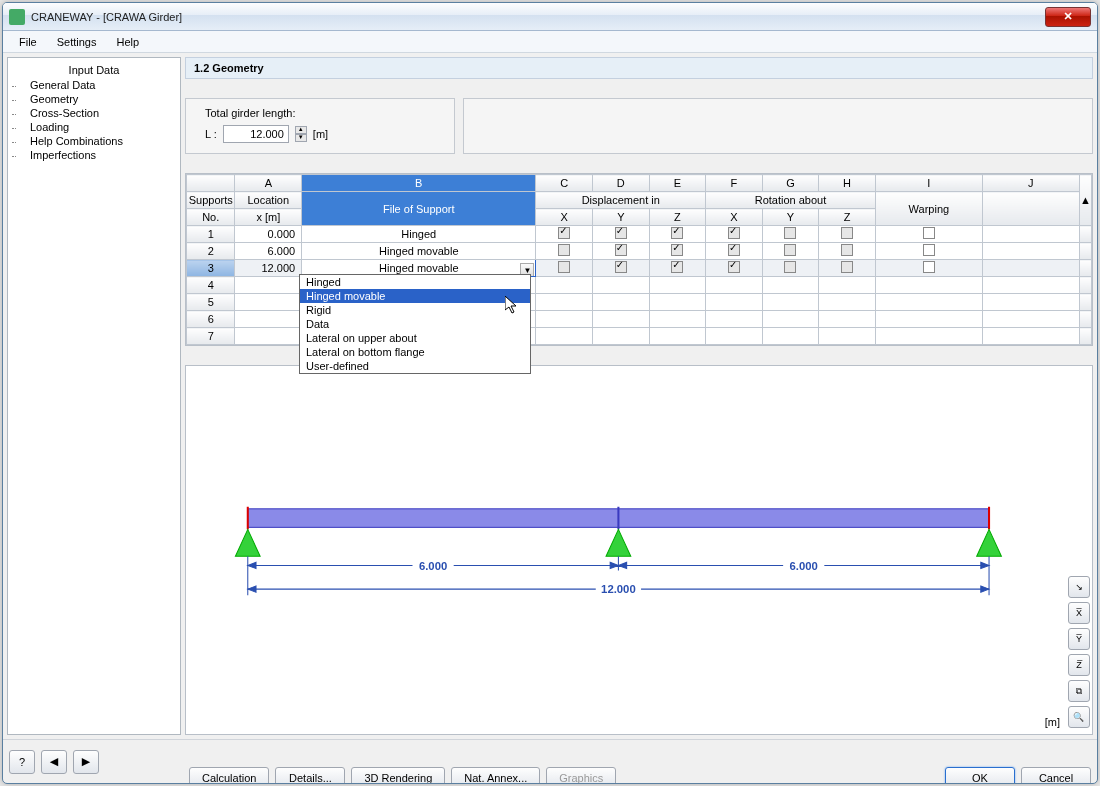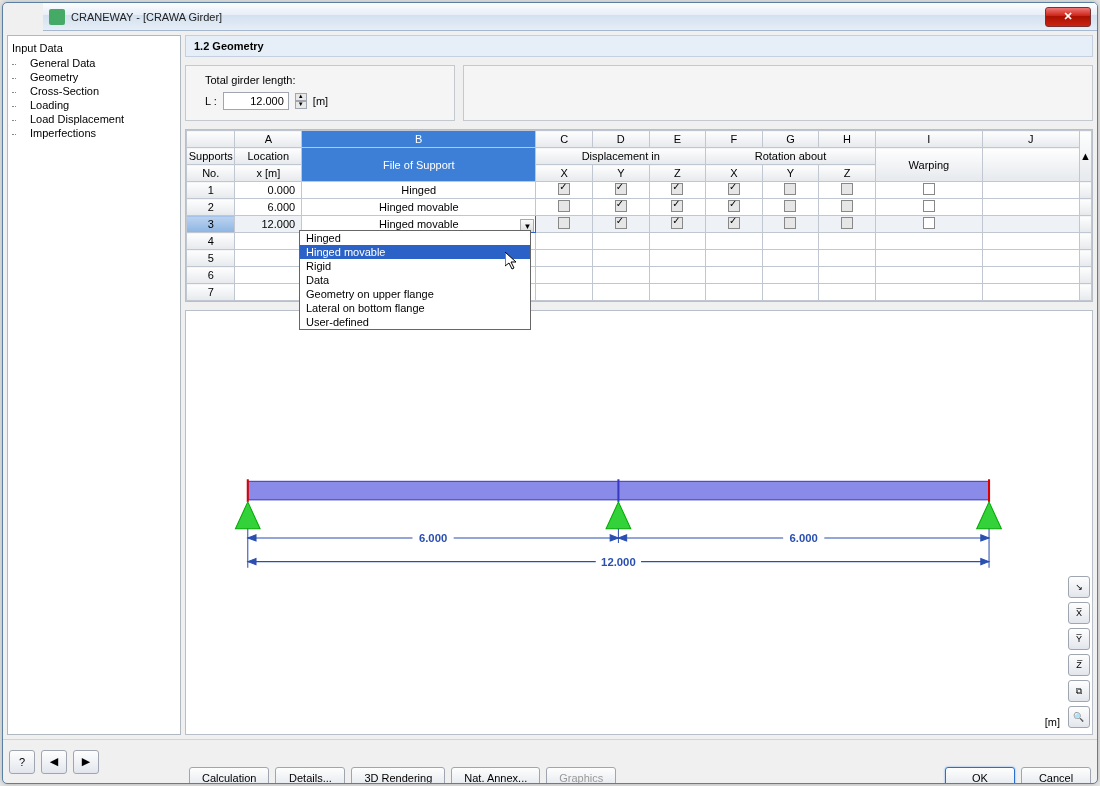--- a/index.html
+++ b/index.html
@@ -1,32 +1,32 @@
 <!DOCTYPE html>
 <html><head>
 <meta charset="utf-8">
 <style>
 * { box-sizing: border-box; margin: 0; padding: 0; font-family: "Segoe UI", Tahoma, sans-serif; font-size: 11px; }
 body { background: #e8e8e8; display: flex; align-items: center; justify-content: center; height: 786px; }
 .window { width: 1096px; height: 782px; background: #f0f0f0; border: 1px solid #5a7fa0; border-radius: 5px; display: flex; flex-direction: column; overflow: hidden; box-shadow: 0 0 6px rgba(0,0,0,.25); }
-.titlebar { background: linear-gradient(#fdfdfe,#e6eef7 45%,#d4e1f0 46%,#e6eef7); height: 28px; display: flex; align-items: center; padding: 0 6px; border-bottom: 1px solid #a5b8cf; margin-left: 40px; }
+.titlebar { background: linear-gradient(#fdfdfe,#e6eef7 45%,#d4e1f0 46%,#e6eef7); height: 28px; display: flex; align-items: center; padding: 0 6px; border-bottom: 1px solid #a5b8cf; }
 .titlebar .icon { width: 16px; height: 16px; background: #4a6; border-radius: 2px; margin-right: 6px; }
 .titlebar .title { flex: 1; color: #222; }
 .titlebar .close-btn { width: 46px; height: 20px; background: linear-gradient(#e77,#c21 45%,#a10 46%,#c21); border: 1px solid #733; border-radius: 3px; color: #fff; text-align: center; line-height: 16px; font-weight: bold; }
 .menubar { background: #f4f7fb; height: 22px; display: flex; align-items: center; padding: 0 6px; border-bottom: 1px solid #d0d8e0; }
 .menubar span { padding: 3px 10px; }
 
 .body { flex: 1; display: flex; padding: 4px; gap: 4px; overflow: hidden; }
 .sidebar { width: 174px; background: #fff; border: 1px solid #b0b8c0; padding: 4px 4px; }
-.sidebar .root { font-weight: normal; padding: 2px 0; }
+.sidebar .root { font-weight: normal; padding: 2px 0; text-align: center; }
 .sidebar .item { padding: 1px 0 1px 8px; position: relative; }
 .sidebar .item::before { content: ""; position: absolute; left: 0; top: 8px; width: 4px; border-top: 1px dotted #888; }
 .sidebar .item span { padding-left: 10px; }
 
-.main { flex: 1; display: flex; flex-direction: column; gap: 8px; overflow: hidden; }
+.main { flex: 1; display: flex; flex-direction: column; gap: 19px; overflow: hidden; }
 .section-title { background: #e6eff7; border: 1px solid #c4d0df; padding: 4px 8px; font-weight: bold; }
 .param-row { display: flex; gap: 8px; }
 .param-box { border: 1px solid #c4c9d0; background: #f5f5f5; padding: 8px 19px 10px; flex: 1; }
 .param-box.left { flex: 0 0 270px; }
 .param-box label { display: block; margin-bottom: 6px; }
 .spinrow { display: flex; align-items: center; gap: 6px; }
 .spinrow input { width: 66px; text-align: right; padding: 2px 4px; border: 1px solid #a0a6b0; background: #fff; }
 .spinbtns { display: flex; flex-direction: column; }
 .spinbtns div { width: 12px; height: 8px; background: #e8e8e8; border: 1px solid #a0a6b0; font-size: 6px; text-align: center; line-height: 5px; }
 
@@ -70,29 +70,34 @@
 </style>
 </head>
 <body>
 
 <div class="window">
   <div class="titlebar">
     <div class="icon"></div>
     <div class="title">CRANEWAY - [CRAWA Girder]</div>
     <div class="close-btn">✕</div>
   </div>
+  <div class="menubar">
+    <span>File</span>
+    <span>Settings</span>
+    <span>Help</span>
+  </div>
 
   <div class="body">
     <div class="sidebar">
       <div class="root">Input Data</div>
       <div class="item"><span>General Data</span></div>
       <div class="item"><span>Geometry</span></div>
       <div class="item"><span>Cross-Section</span></div>
       <div class="item"><span>Loading</span></div>
-      <div class="item"><span>Load Displacement</span></div>
+      <div class="item"><span>Help Combinations</span></div>
       <div class="item"><span>Imperfections</span></div>
     </div>
 
     <div class="main">
       <div class="section-title">1.2 Geometry</div>
 
       <div class="param-row">
         <div class="param-box left">
           <label>Total girder length:</label>
           <div class="spinrow">
@@ -262,21 +267,21 @@
     <td class="rowhdr"></td>
               </tr>
             </tbody>
         </table>
 
         <div class="dropdown-list">
           <div>Hinged</div>
           <div class="hl">Hinged movable</div>
           <div>Rigid</div>
           <div>Data</div>
-          <div>Geometry on upper flange</div>
+          <div>Lateral on upper about</div>
           <div>Lateral on bottom flange</div>
           <div>User-defined</div>
         </div>
         <svg class="cursor" style="top:122px;left:319px">
             <path d="M0 0 L0 14 L4 11 L7 17 L9 16 L6 10 L11 10 Z" fill="#fff" stroke="#000"></path>
           </svg>
       </div>
 
       <div class="canvas">
         <svg viewBox="0 0 880 340">

